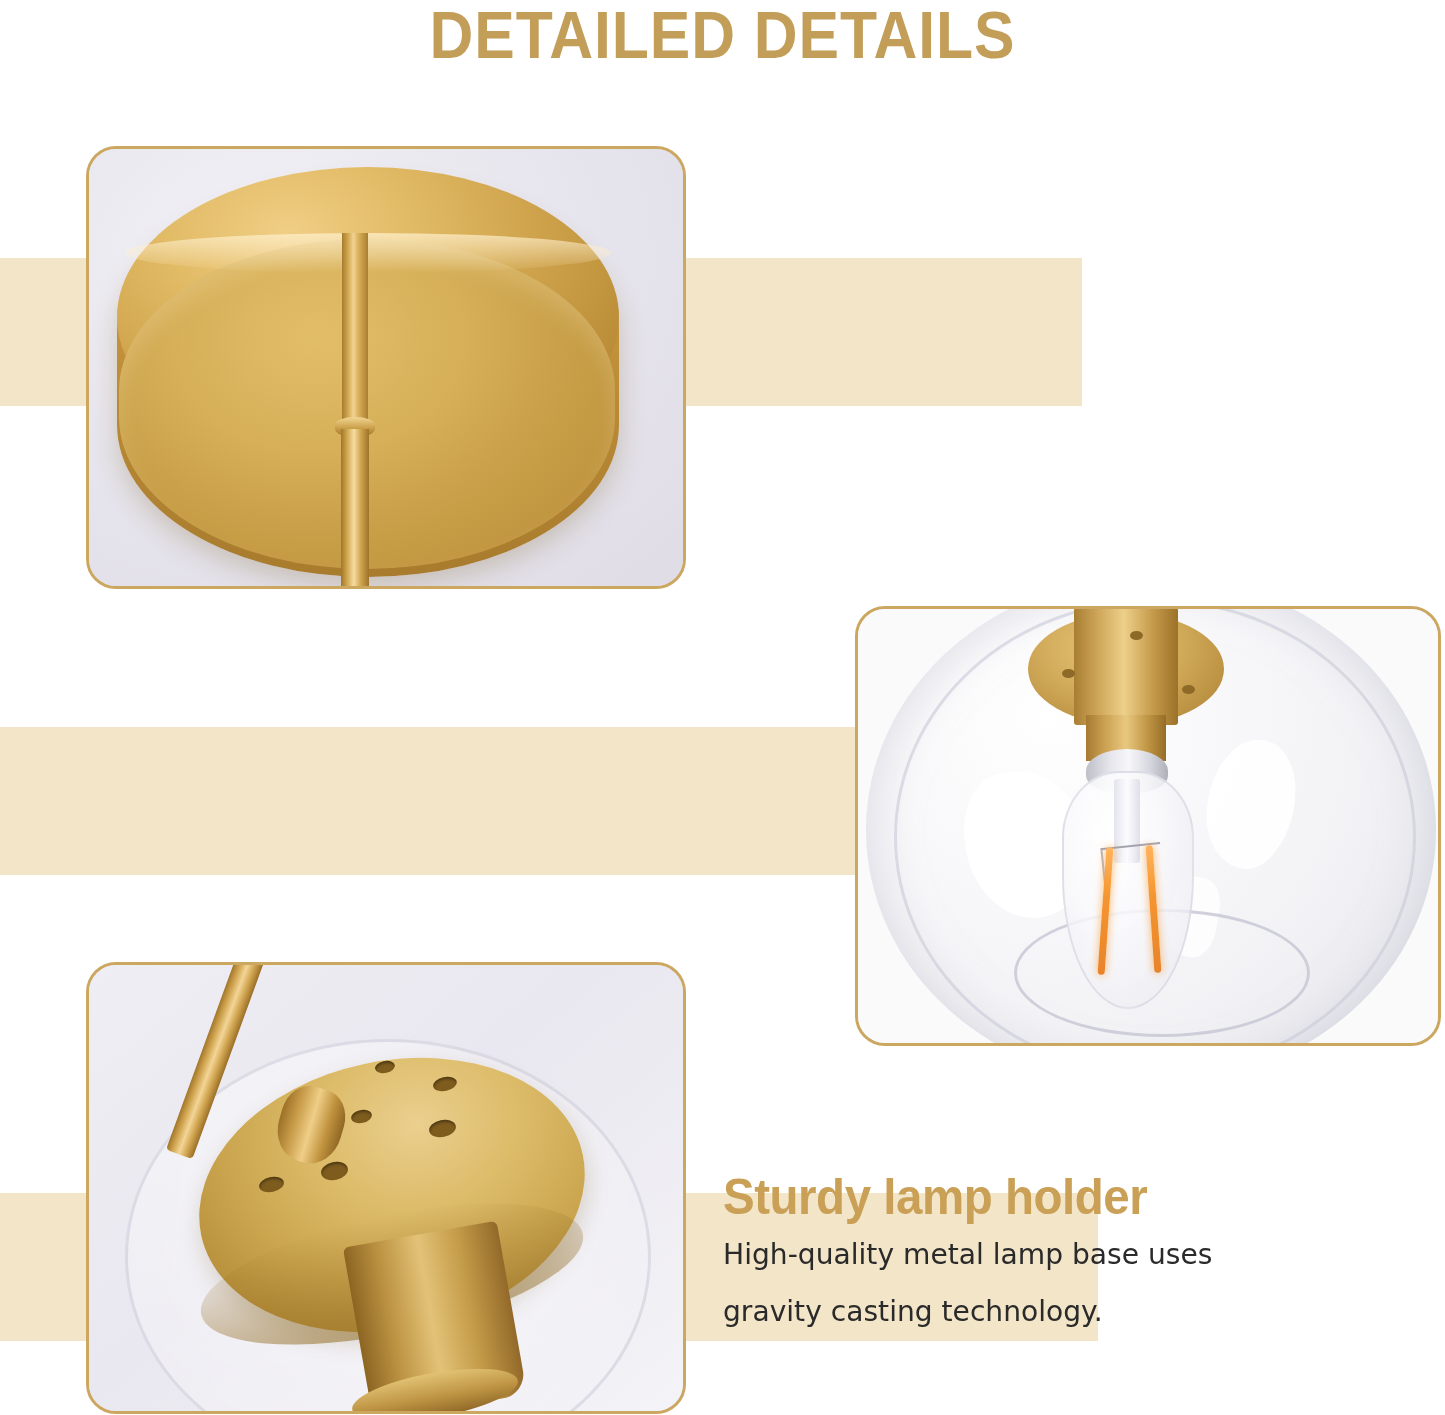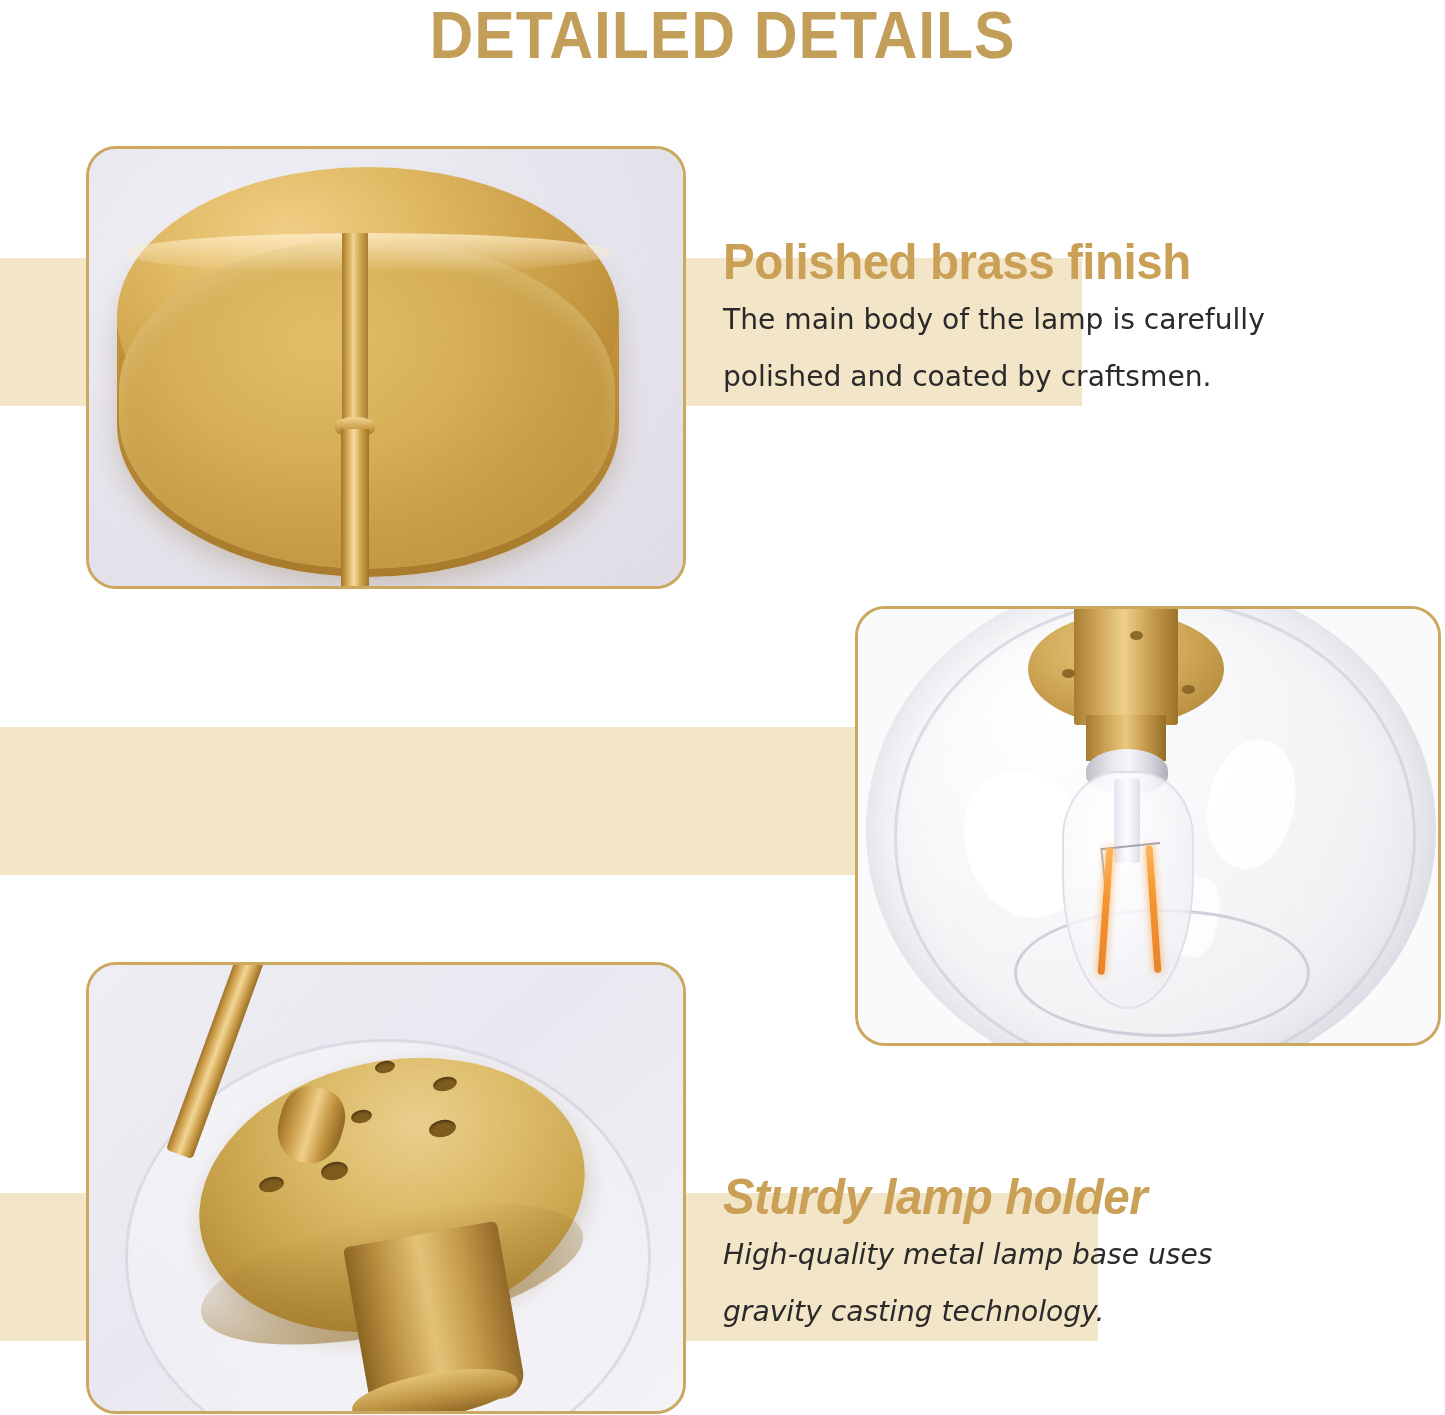--- a/index.html
+++ b/index.html
@@ -362,21 +362,21 @@
     font-weight: 400;
     color: #2A2A2A;
     font-size: 29px;
     line-height: 57px;
     margin: 0;
     transform: scaleX(0.97);
     transform-origin: left center;
   }
   .block-1 { left: 723px; top: 233px; width: 710px; }
   .block-2 { left: 54px;  top: 702px; width: 800px; }
-  .block-3 { left: 723px; top: 1168px; width: 700px; font-style: italic; }
+  .block-3 { left: 723px; top: 1168px; width: 700px; }
   .block-2 .tb-heading { font-size: 51px; }
 </style>
 </head>
 <body>
 
 <div id="page">
 
   <div class="page-title">DETAILED DETAILS</div>
 
   <div class="band band-1"></div>
@@ -432,25 +432,20 @@
       <div class="p3-hole p3-h4"></div>
       <div class="p3-hole p3-h5"></div>
       <div class="p3-hole p3-h6"></div>
       <div class="p3-rod-collar"></div>
       <div class="p3-dome-edge"></div>
       <div class="p3-cyl"></div>
       <div class="p3-cyl-lip"></div>
     </div>
   </div>
 
-  <div class="text-block block-1">
-    <div class="tb-heading">Polished brass finish</div>
-    <div class="tb-body">The main body of the lamp is carefully</div>
-    <div class="tb-body">polished and coated by craftsmen.</div>
-  </div>
 
 
   <div class="text-block block-3">
     <div class="tb-heading">Sturdy lamp holder</div>
     <div class="tb-body">High-quality metal lamp base uses</div>
     <div class="tb-body">gravity casting technology.</div>
   </div>
 
 </div>
 

